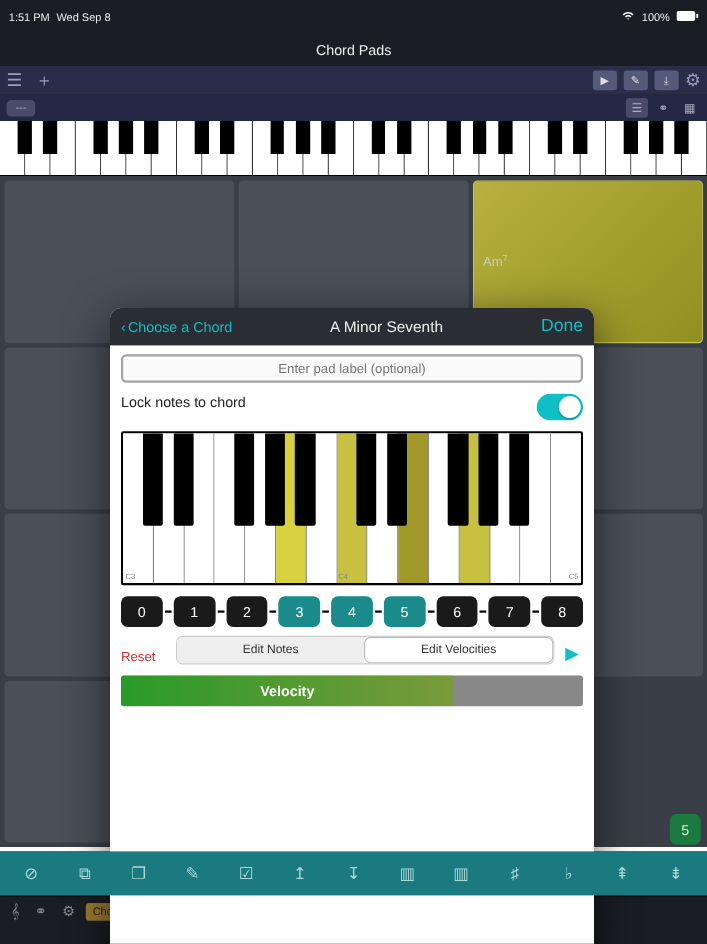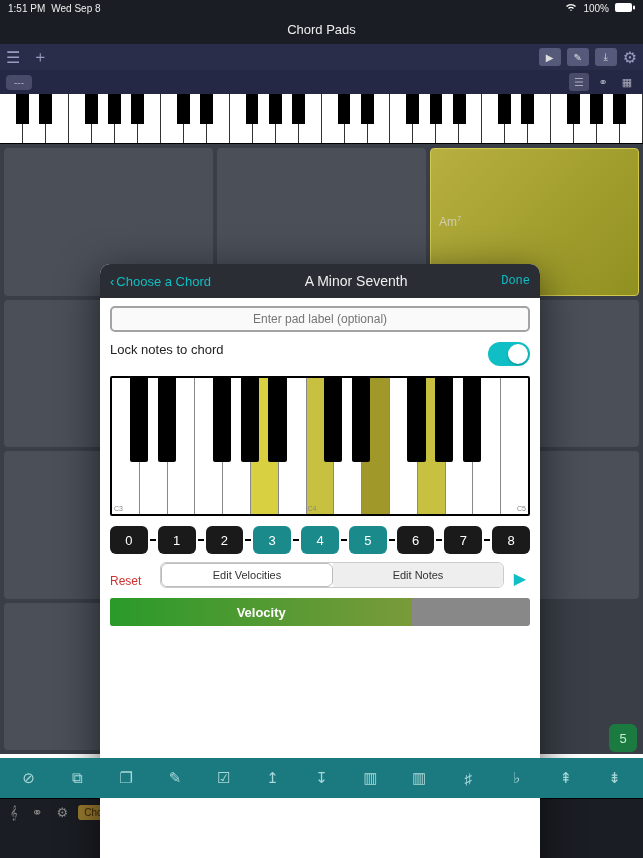--- a/index.html
+++ b/index.html
@@ -17,21 +17,21 @@
     --btn-dark: #1a1a1a;
     --btn-teal: #1a8a8a;
     --green: #3a9a3a;
     --green-grad1: #2a8a2a;
     --green-grad2: #608a40;
   }
   * { box-sizing: border-box; margin: 0; padding: 0; font-family: -apple-system, "Helvetica Neue", Arial, sans-serif; }
   html, body { width: 643px; height: 858px; overflow: hidden; background: var(--bg-darker); color: #ddd; }
   .status-bar {
     height: 16px; display: flex; justify-content: space-between; align-items: center;
-    padding: 0 8px; font-size: 10px; color: #eee; background: var(--bg-darker);
+    padding: 16px 8px; font-size: 10px; color: #eee; background: var(--bg-darker);
   }
   .status-left, .status-right { display: flex; gap: 6px; align-items: center; }
   .title-bar { height: 28px; line-height: 28px; text-align: center; font-size: 13px; color: #eee; background: var(--bg-darker); }
   .app-header {
     background: var(--header-purple); height: 26px; display: flex; align-items: center; padding: 0 6px;
     justify-content: space-between;
   }
   .app-header .left { display: flex; gap: 12px; align-items:center; }
   .app-header .right { display: flex; gap: 6px; align-items:center; }
   .hamburger-icon, .plus-icon, .gear-icon { color: #9a9ac0; font-size: 16px; }
@@ -86,21 +86,21 @@
 
   
   .modal {
     position:absolute; left:100px; top:120px; width:440px; height:625px;
     background:var(--modal-bg); border-radius:10px; overflow:hidden; box-shadow:0 10px 40px rgba(0,0,0,.6);
     display:flex; flex-direction:column;
   }
   .modal-header { background:var(--modal-header); height:34px; display:flex; align-items:center; justify-content:space-between; padding:0 10px; }
   .mh-left { color:var(--link-cyan); font-size:13px; display:flex; align-items:center; gap:2px;}
   .mh-title { color:#eee; font-size:14px; }
-  .mh-right { color:var(--link-cyan); font-size:12px;font-family:Liberation Mono, monospace; }
+  .mh-right { color:var(--link-cyan); font-size:16px; }
   .modal-body { padding:8px 10px; flex:1; overflow:hidden; }
   .pad-label-input {
     width:100%; height:26px; border:2px solid #a3a3a3; border-radius:5px; text-align:center;
     font-size:12px; color:#888; background:#fafafa;
   }
   .lock-row { display:flex; justify-content:space-between; align-items:flex-start; margin:10px 0; }
   .lock-row span { font-size:13px; color:#222; }
   .switch { width:42px; height:24px; background:var(--link-cyan); border-radius:12px; position:relative; }
   .switch .knob { position:absolute; right:2px; top:2px; width:20px; height:20px; background:#fff; border-radius:50%; box-shadow:0 1px 2px rgba(0,0,0,.3);}
 
@@ -334,22 +334,22 @@
           <div class="num-link"></div>
         <div class="num-btn">6</div>
           <div class="num-link"></div>
         <div class="num-btn">7</div>
           <div class="num-link"></div>
         <div class="num-btn">8</div>
       </div>
       <div class="edit-row">
         <span class="reset-link">Reset</span>
         <div class="seg">
+          <div class="seg-btn">Edit Notes</div>
           <div class="seg-btn active">Edit Velocities</div>
-          <div class="seg-btn">Edit Notes</div>
         </div>
         <span class="play-tri">▶</span>
       </div>
       <div class="velocity-bar">
         <div class="velocity-fill">
           <span>Velocity</span>
         </div>
       </div>
     </div>
   </div>

